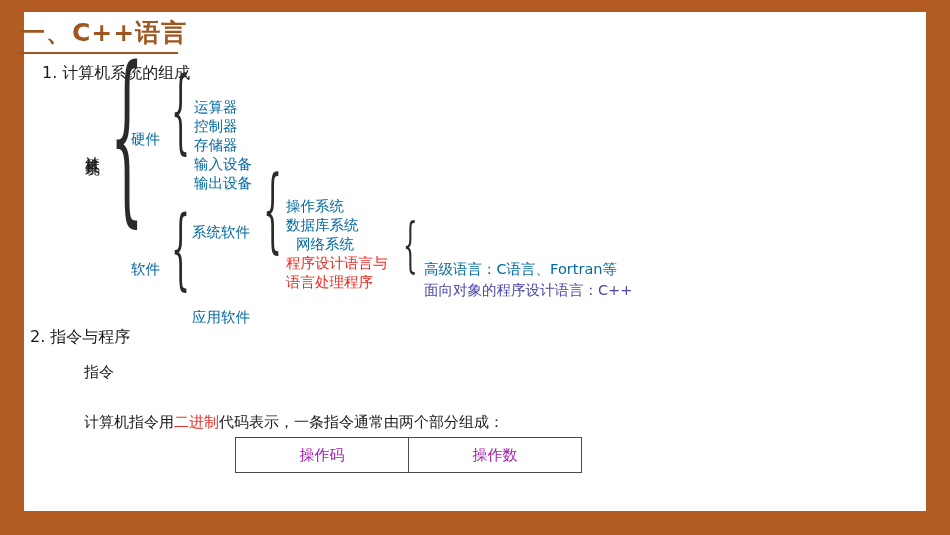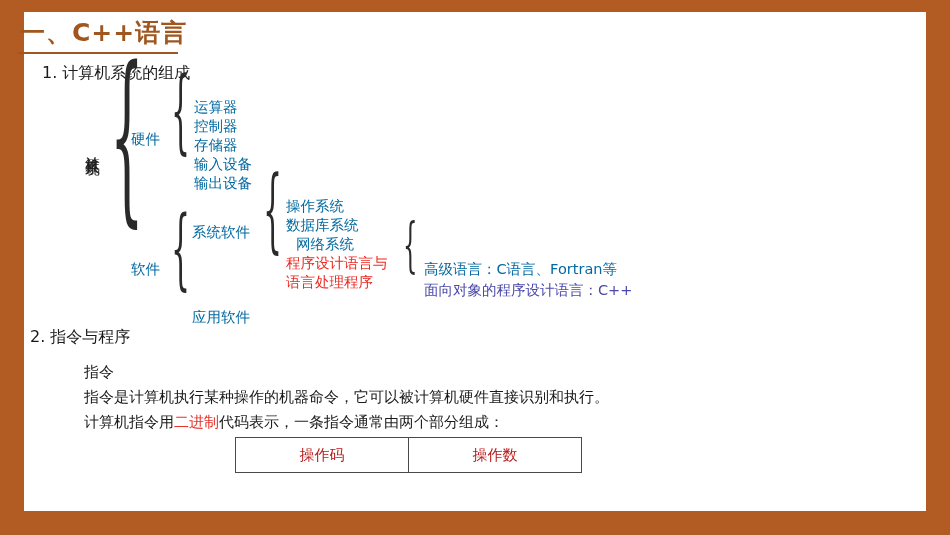--- a/index.html
+++ b/index.html
@@ -56,21 +56,21 @@
   
   .tbl{
     position:absolute;
     border:1.6px solid #4a4a4a;
     border-collapse:collapse;
   }
   .tbl td{
     border:1.6px solid #4a4a4a;
     text-align:center;vertical-align:middle;
     font-family:"DejaVu Serif","Liberation Serif",serif;
-    font-size:15px;color:#b91c1c;
+    font-size:15px;color:#a21caf;
     height:32px;
   }
   .tbl td.c1{width:170px;}
   .tbl td.c2{width:170px;}
 </style>
 </head>
 <body>
 
 <div id="slide">
   <div id="canvas">
@@ -105,21 +105,20 @@
 
     <div class="brace" style="left:379px;top:221px;font-size:24px;transform:scale(0.95,2.5);">{</div>
     <div class="t" style="left:400px;top:249px;">高级语言：C语言、Fortran等</div>
     <div class="t blue" style="left:400px;top:270px;">面向对象的程序设计语言：C++</div>
 
     <div class="t" style="left:168px;top:297px;">应用软件</div>
 
     <div class="t hd" style="left:6px;top:316px;">2. 指令与程序</div>
 
     <div class="t sec" style="left:60px;top:352px;">指令</div>
-    <div class="t sec" style="left:60px;top:377px;">指令是计算机执行某种操作的机器命令，它可以被计算机硬件直接识别和执行。</div>
 
     <div class="t sec" style="left:60px;top:402px;">
       <span>计算机指令用</span><span class="redb">二进制</span><span>代码表示，一条指令通常由两个部分组成：</span>
     </div>
 
     <table class="tbl" style="left:211px;top:425px;">
       <tbody>
           <tr>
         <td class="c1">操作码</td>
         <td class="c2">操作数</td>

